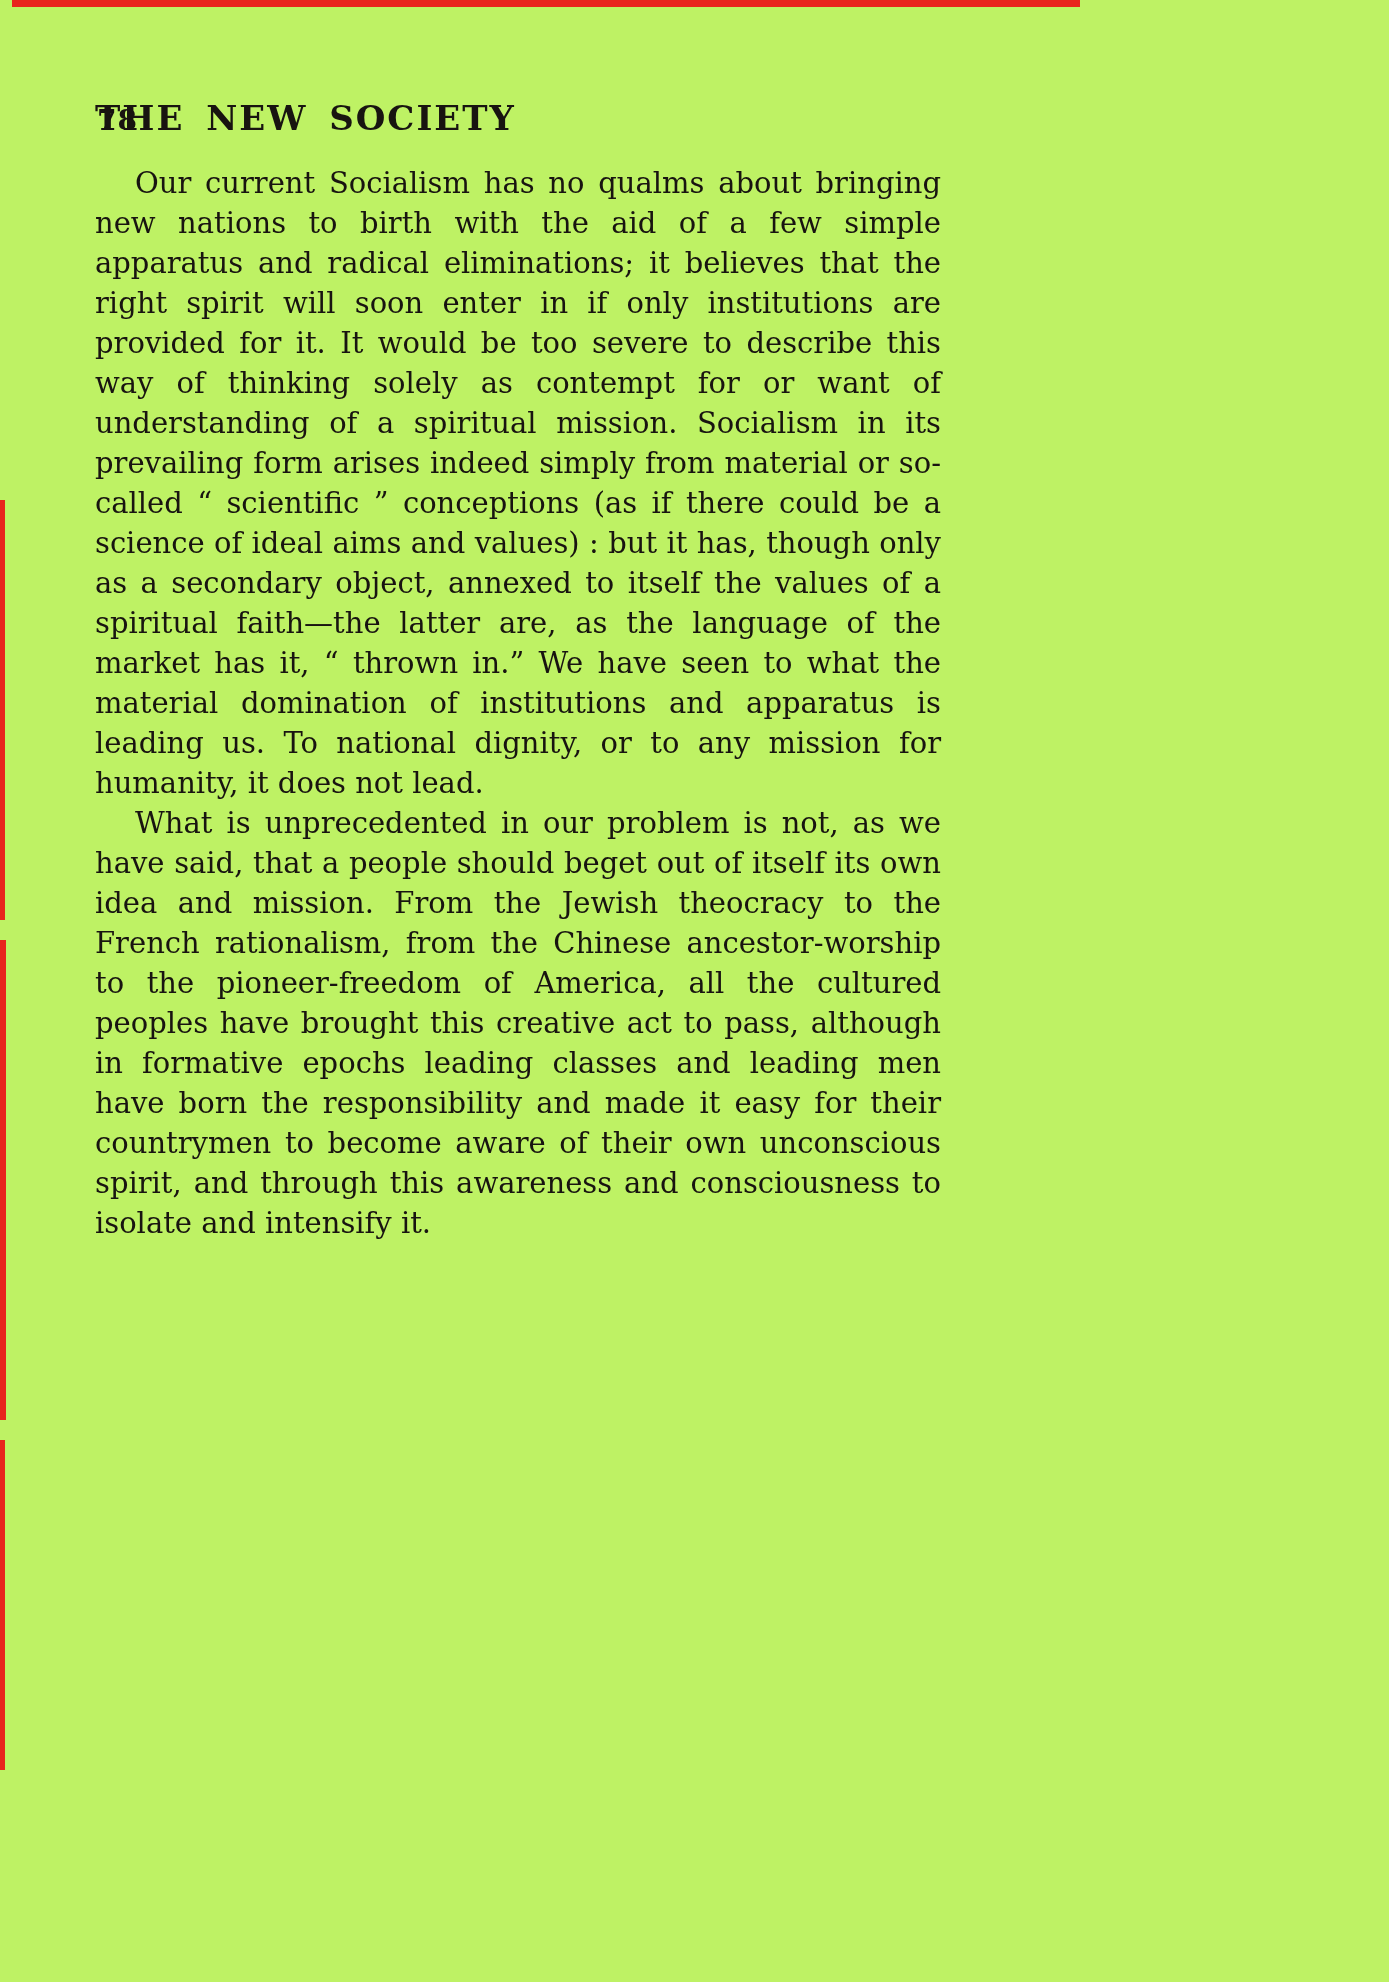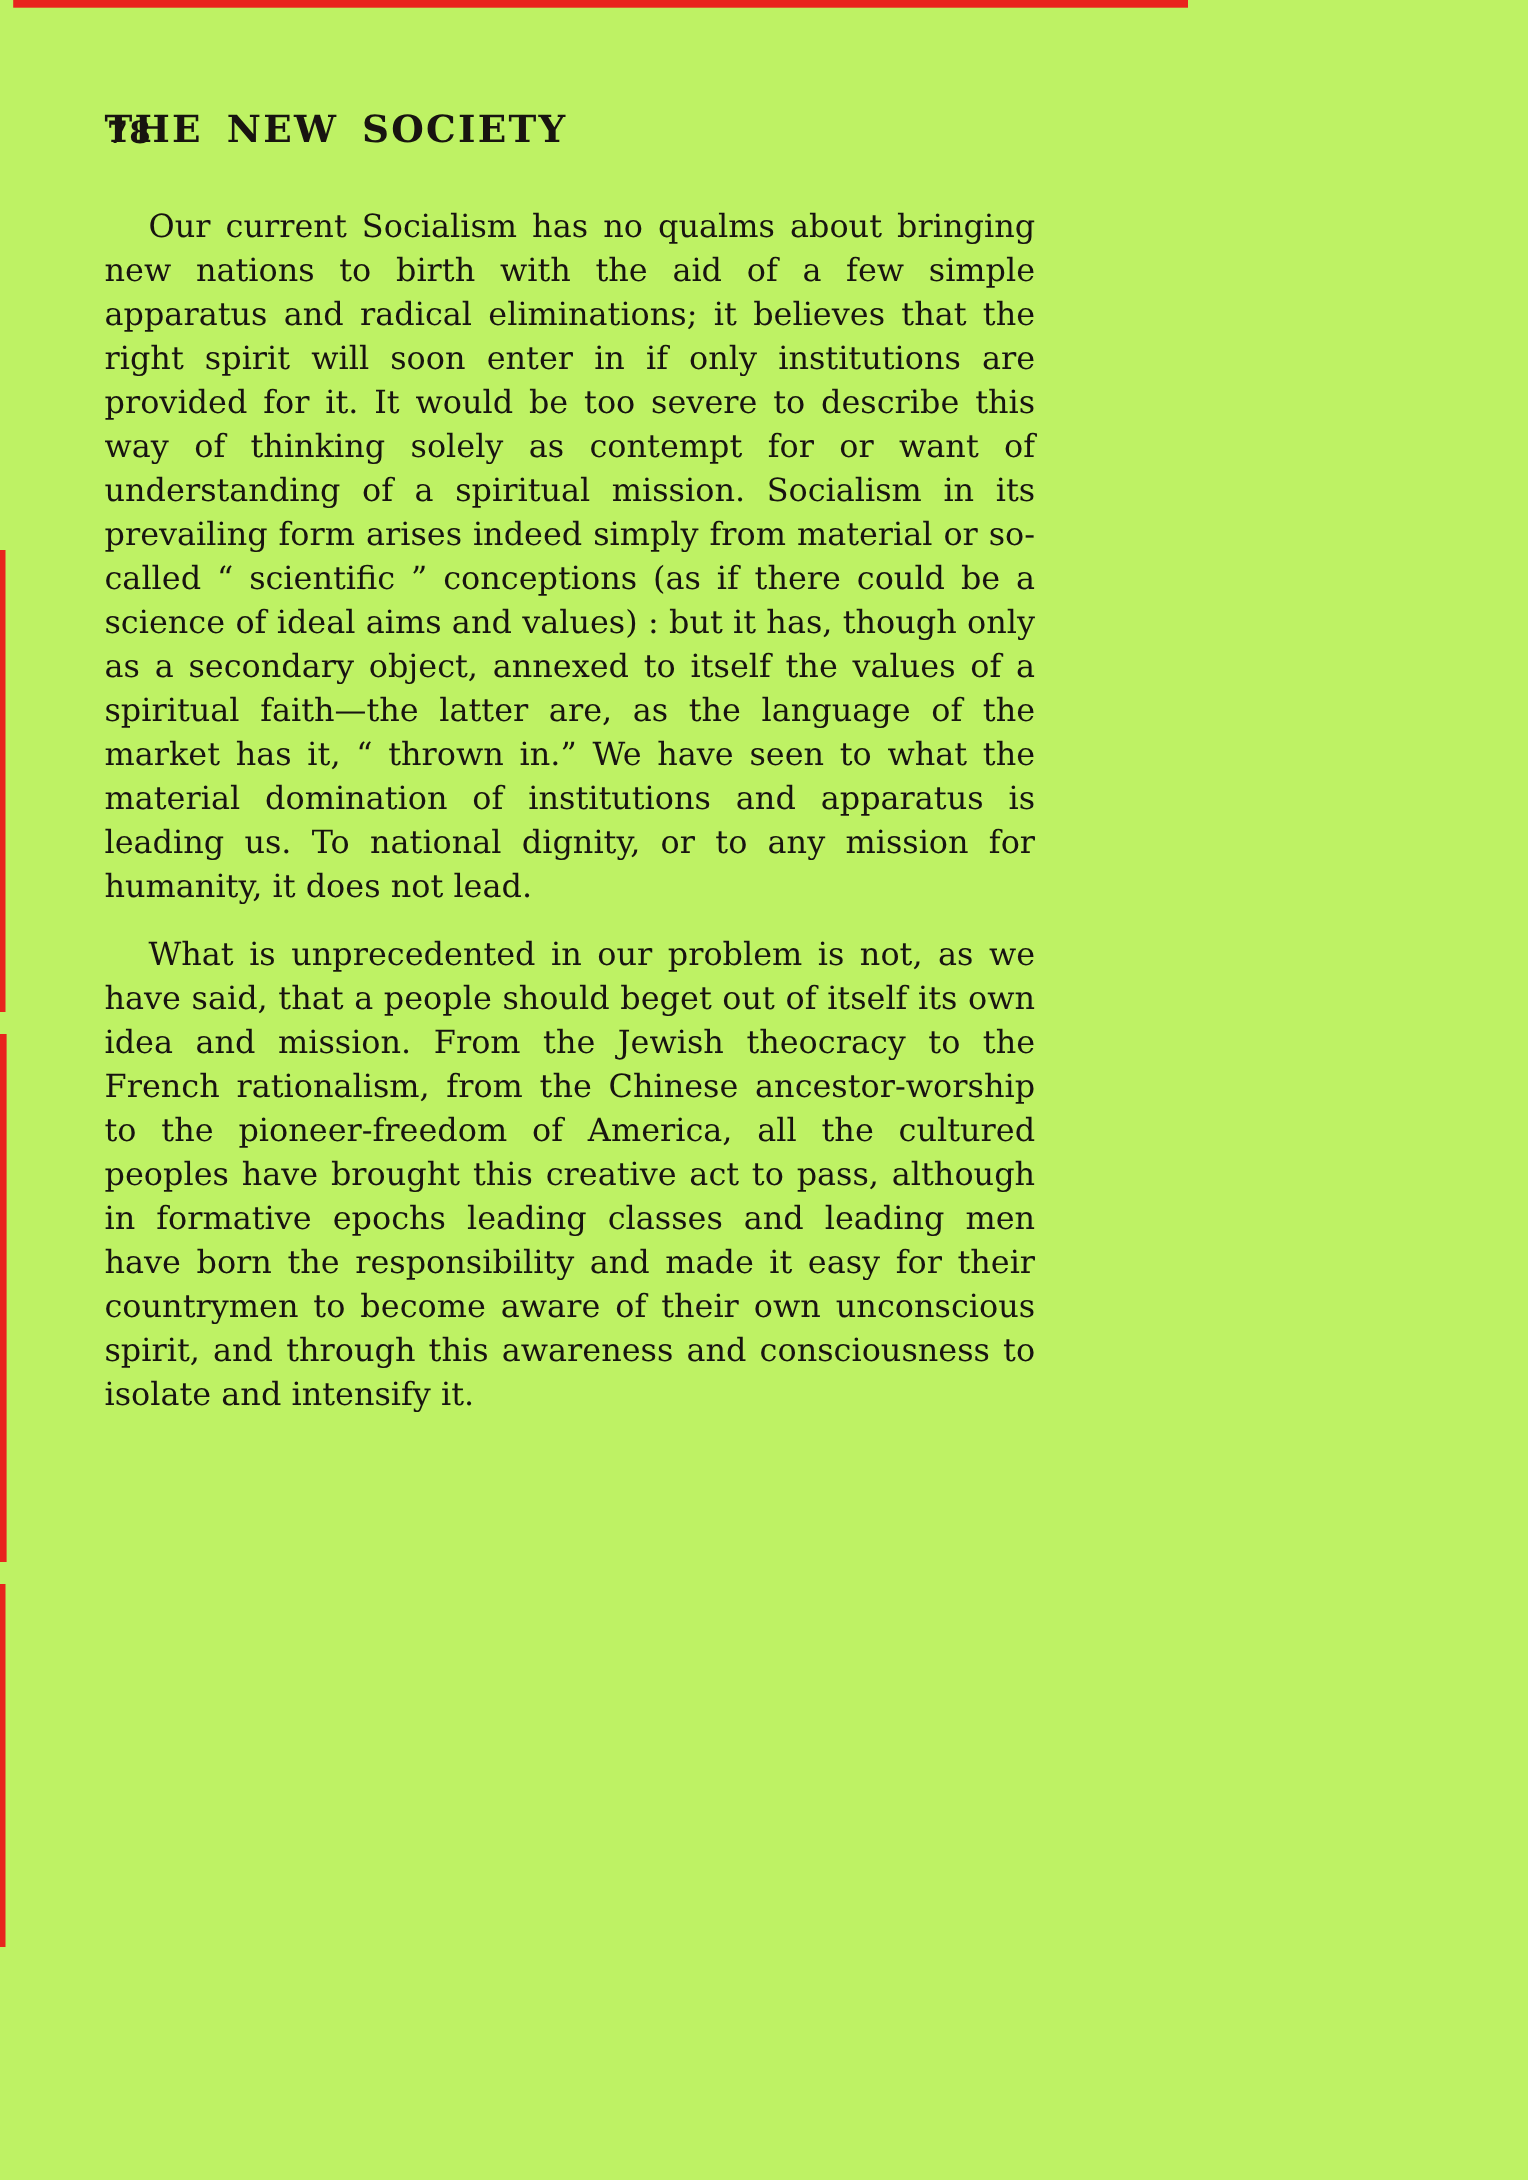--- a/index.html
+++ b/index.html
@@ -64,21 +64,20 @@
       line-height: 40px;
       text-align: justify;
       text-justify: inter-word;
     }
     .body-text p {
       margin: 0;
       padding: 0;
     }
     .body-text p.indent {
       text-indent: 40px;
-      margin-top: 22px;
     }
   </style>
 </head>
 <body>
 
 <div class="page">
 
   <div class="edge-mark edge-top"></div>
   <div class="edge-mark edge-left-1"></div>
   <div class="edge-mark edge-left-2"></div>

